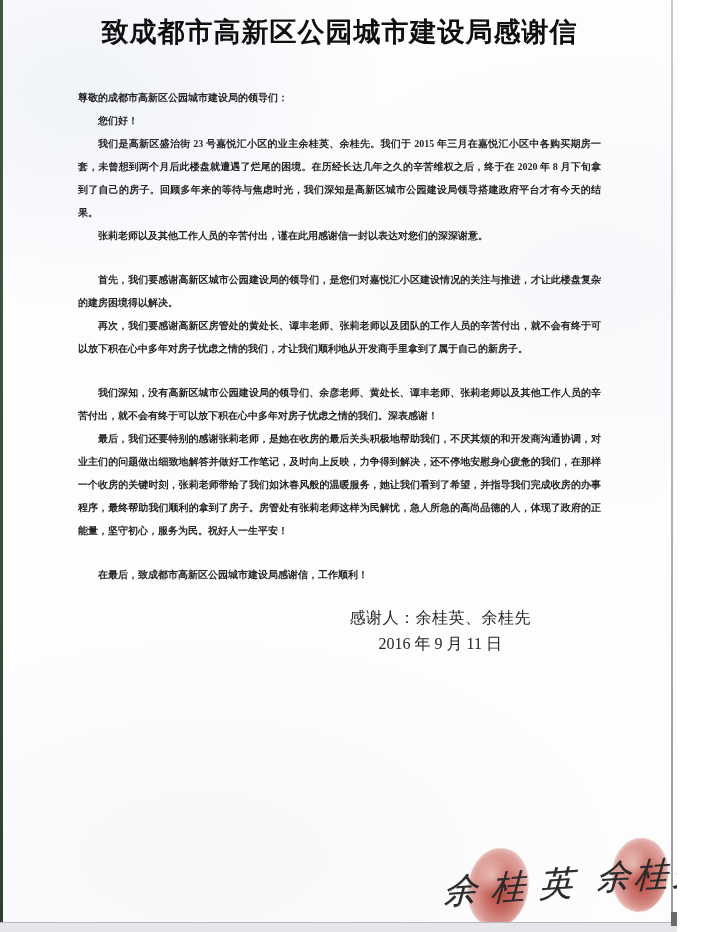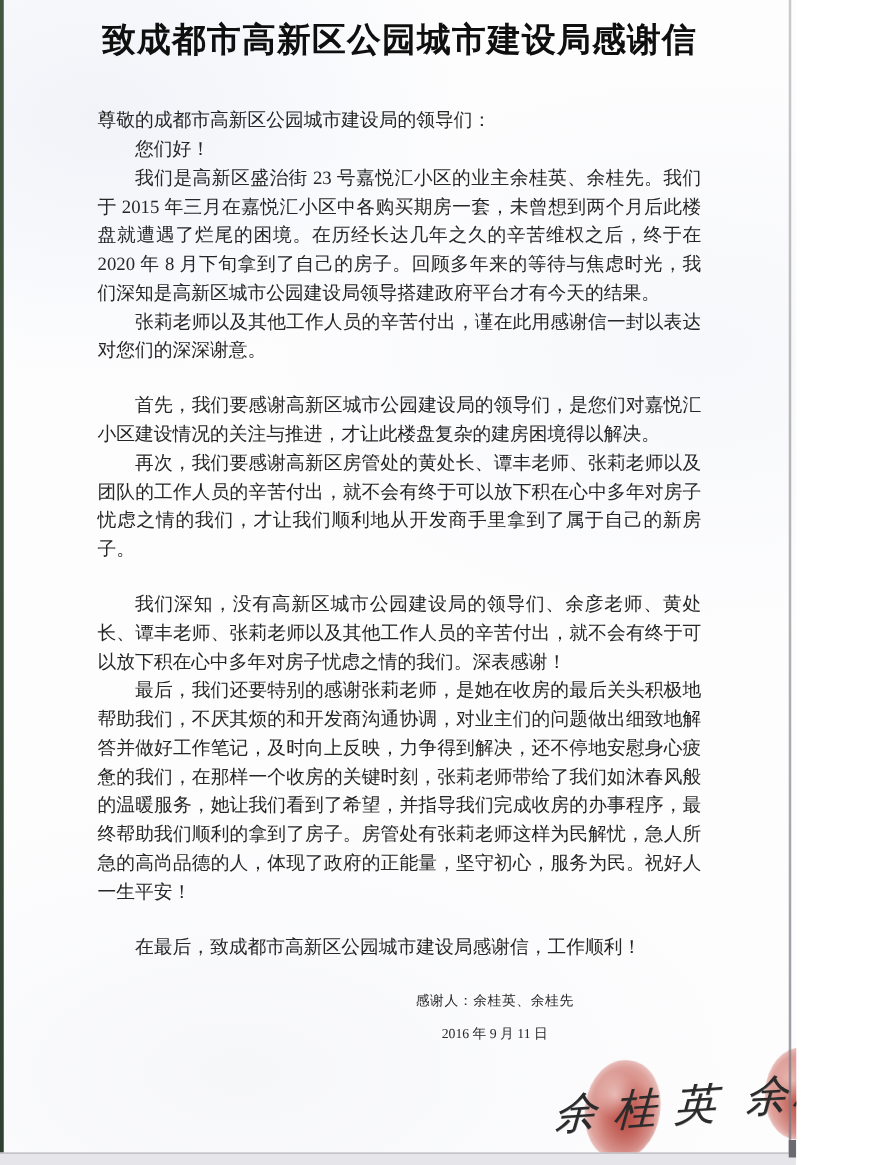--- a/index.html
+++ b/index.html
@@ -9,20 +9,21 @@
     height: 932px;
     margin: 0;
     overflow: hidden;
     background:
       radial-gradient(ellipse 420px 300px at 12% 10%, rgba(216,224,238,0.35), rgba(216,224,238,0) 70%),
       radial-gradient(ellipse 500px 320px at 88% 30%, rgba(225,229,238,0.22), rgba(225,229,238,0) 70%),
       radial-gradient(ellipse 560px 300px at 30% 92%, rgba(228,230,236,0.25), rgba(228,230,236,0) 72%),
       #fdfdfe;
     font-family: "Liberation Serif", "DejaVu Serif", serif;
     color: #262626;
+    padding-left: 40px;
   }
   
   .edge-left {
     position: absolute; left: 0; top: 0; bottom: 0; width: 3px;
     background: linear-gradient(180deg, #41573f 0%, #3c4e3c 55%, #2e402f 100%);
   }
   .edge-right {
     position: absolute; right: 4px; top: 0; bottom: 8px; width: 2px;
     background: linear-gradient(180deg, rgba(160,160,165,0.55), rgba(120,120,128,0.75));
   }
@@ -43,31 +44,31 @@
   .title {
     margin: 0 0 36px 0;
     text-align: center;
     font-family: "Liberation Sans", "DejaVu Sans", sans-serif;
     font-weight: 700;
     font-size: 27px;
     letter-spacing: 1px;
     color: #0f0f0f;
     line-height: 36px;
   }
-  .body-text { font-size: 15px; line-height: 23px; text-align: justify; }
+  .body-text { font-size: 10px; line-height: 23px; text-align: justify; font-weight: bold; }
   .body-text p { margin: 0; }
   .salutation { text-indent: 0; }
   .greeting { text-indent: 2em; }
   .para { text-indent: 2em; }
   .para.gap-before { margin-top: 21px; }
 
   .signoff {
     width: fit-content;
-    margin: 20px 102px 0 auto;
-    font-size: 11px;
+    margin: 20px 70px 0 auto;
+    font-size: 16px;
     line-height: 23px;
   }
   .signoff .name-line { text-align: left; letter-spacing: 0.5px; }
   .signoff .date-line { text-align: center; margin-top: 3px; }
 
   .signature-area {
     position: absolute; left: 0; top: 838px; width: 717px; height: 90px;
   }
   .thumbprint {
     position: absolute;

